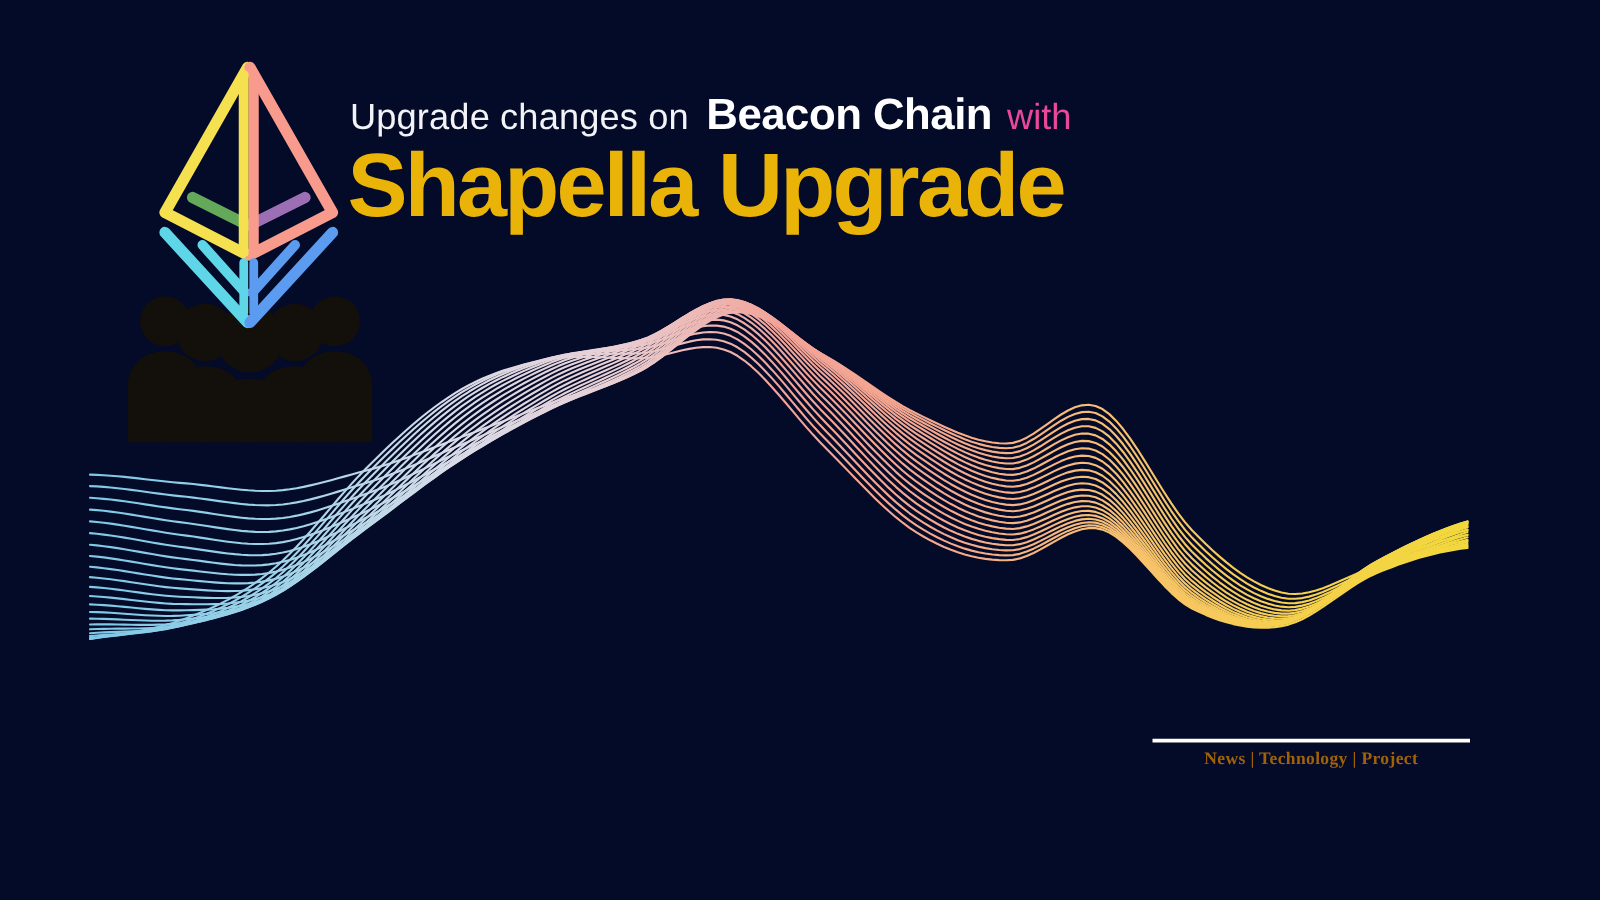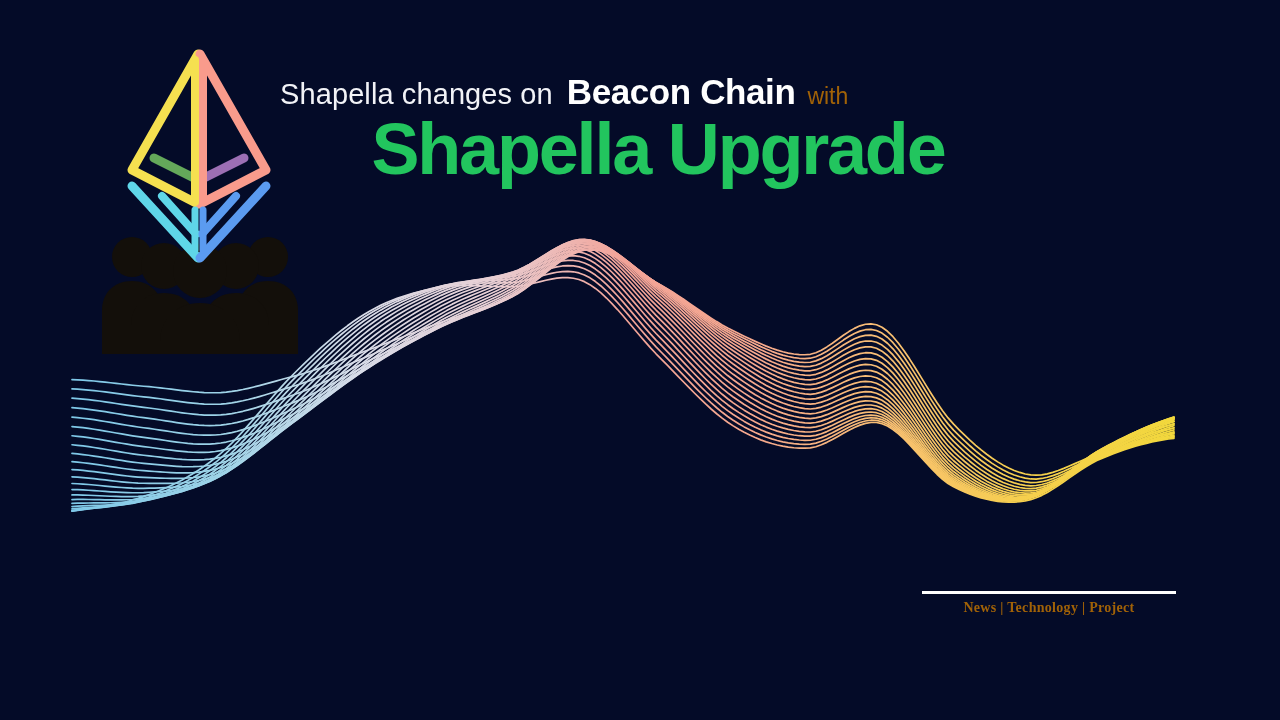--- a/index.html
+++ b/index.html
@@ -64,33 +64,32 @@
   }
   .emph {
     color: #ffffff;
     font-size: 35px;
     font-weight: 700;
     letter-spacing: -0.4px;
     margin-left: 14px;
     margin-right: 12px;
   }
   .suffix {
-    color: #a16207;
-    font-size: 23px;
+    color: #ec4899;
+    font-size: 29px;
     font-weight: 400;
   }
   .line-2 {
-    color: #22c55e;
+    color: #eab308;
     font-size: 72px;
     font-weight: 800;
     letter-spacing: -2.2px;
     line-height: 1;
     margin: 0;
     white-space: nowrap;
-    text-align: center;
   }
 
   
   #brand {
     position: absolute;
     left: 918px;
     top: 588px;
     width: 262px;
     text-align: center;
   }
@@ -240,21 +239,21 @@
       <path d="M112 152 L78 190" stroke="#5b9bf0" stroke-width="8"></path>
 
       <path d="M71 166 L71 206" stroke="#5fd6e8" stroke-width="7"></path>
 
       <path d="M79 166 L79 206" stroke="#5b9bf0" stroke-width="7"></path>
     </g>
   </svg>
 
   <div id="headline">
     <div class="line-1">
-      <span class="kicker">Shapella changes on</span><span class="emph">Beacon Chain</span><span class="suffix">with</span>
+      <span class="kicker">Upgrade changes on</span><span class="emph">Beacon Chain</span><span class="suffix">with</span>
     </div>
     <div class="line-2">Shapella Upgrade</div>
   </div>
 
   <div id="brand">
     <div class="brand-rule"></div>
     <div class="brand-tag">News | Technology | Project</div>
   </div>
 
 </div>

